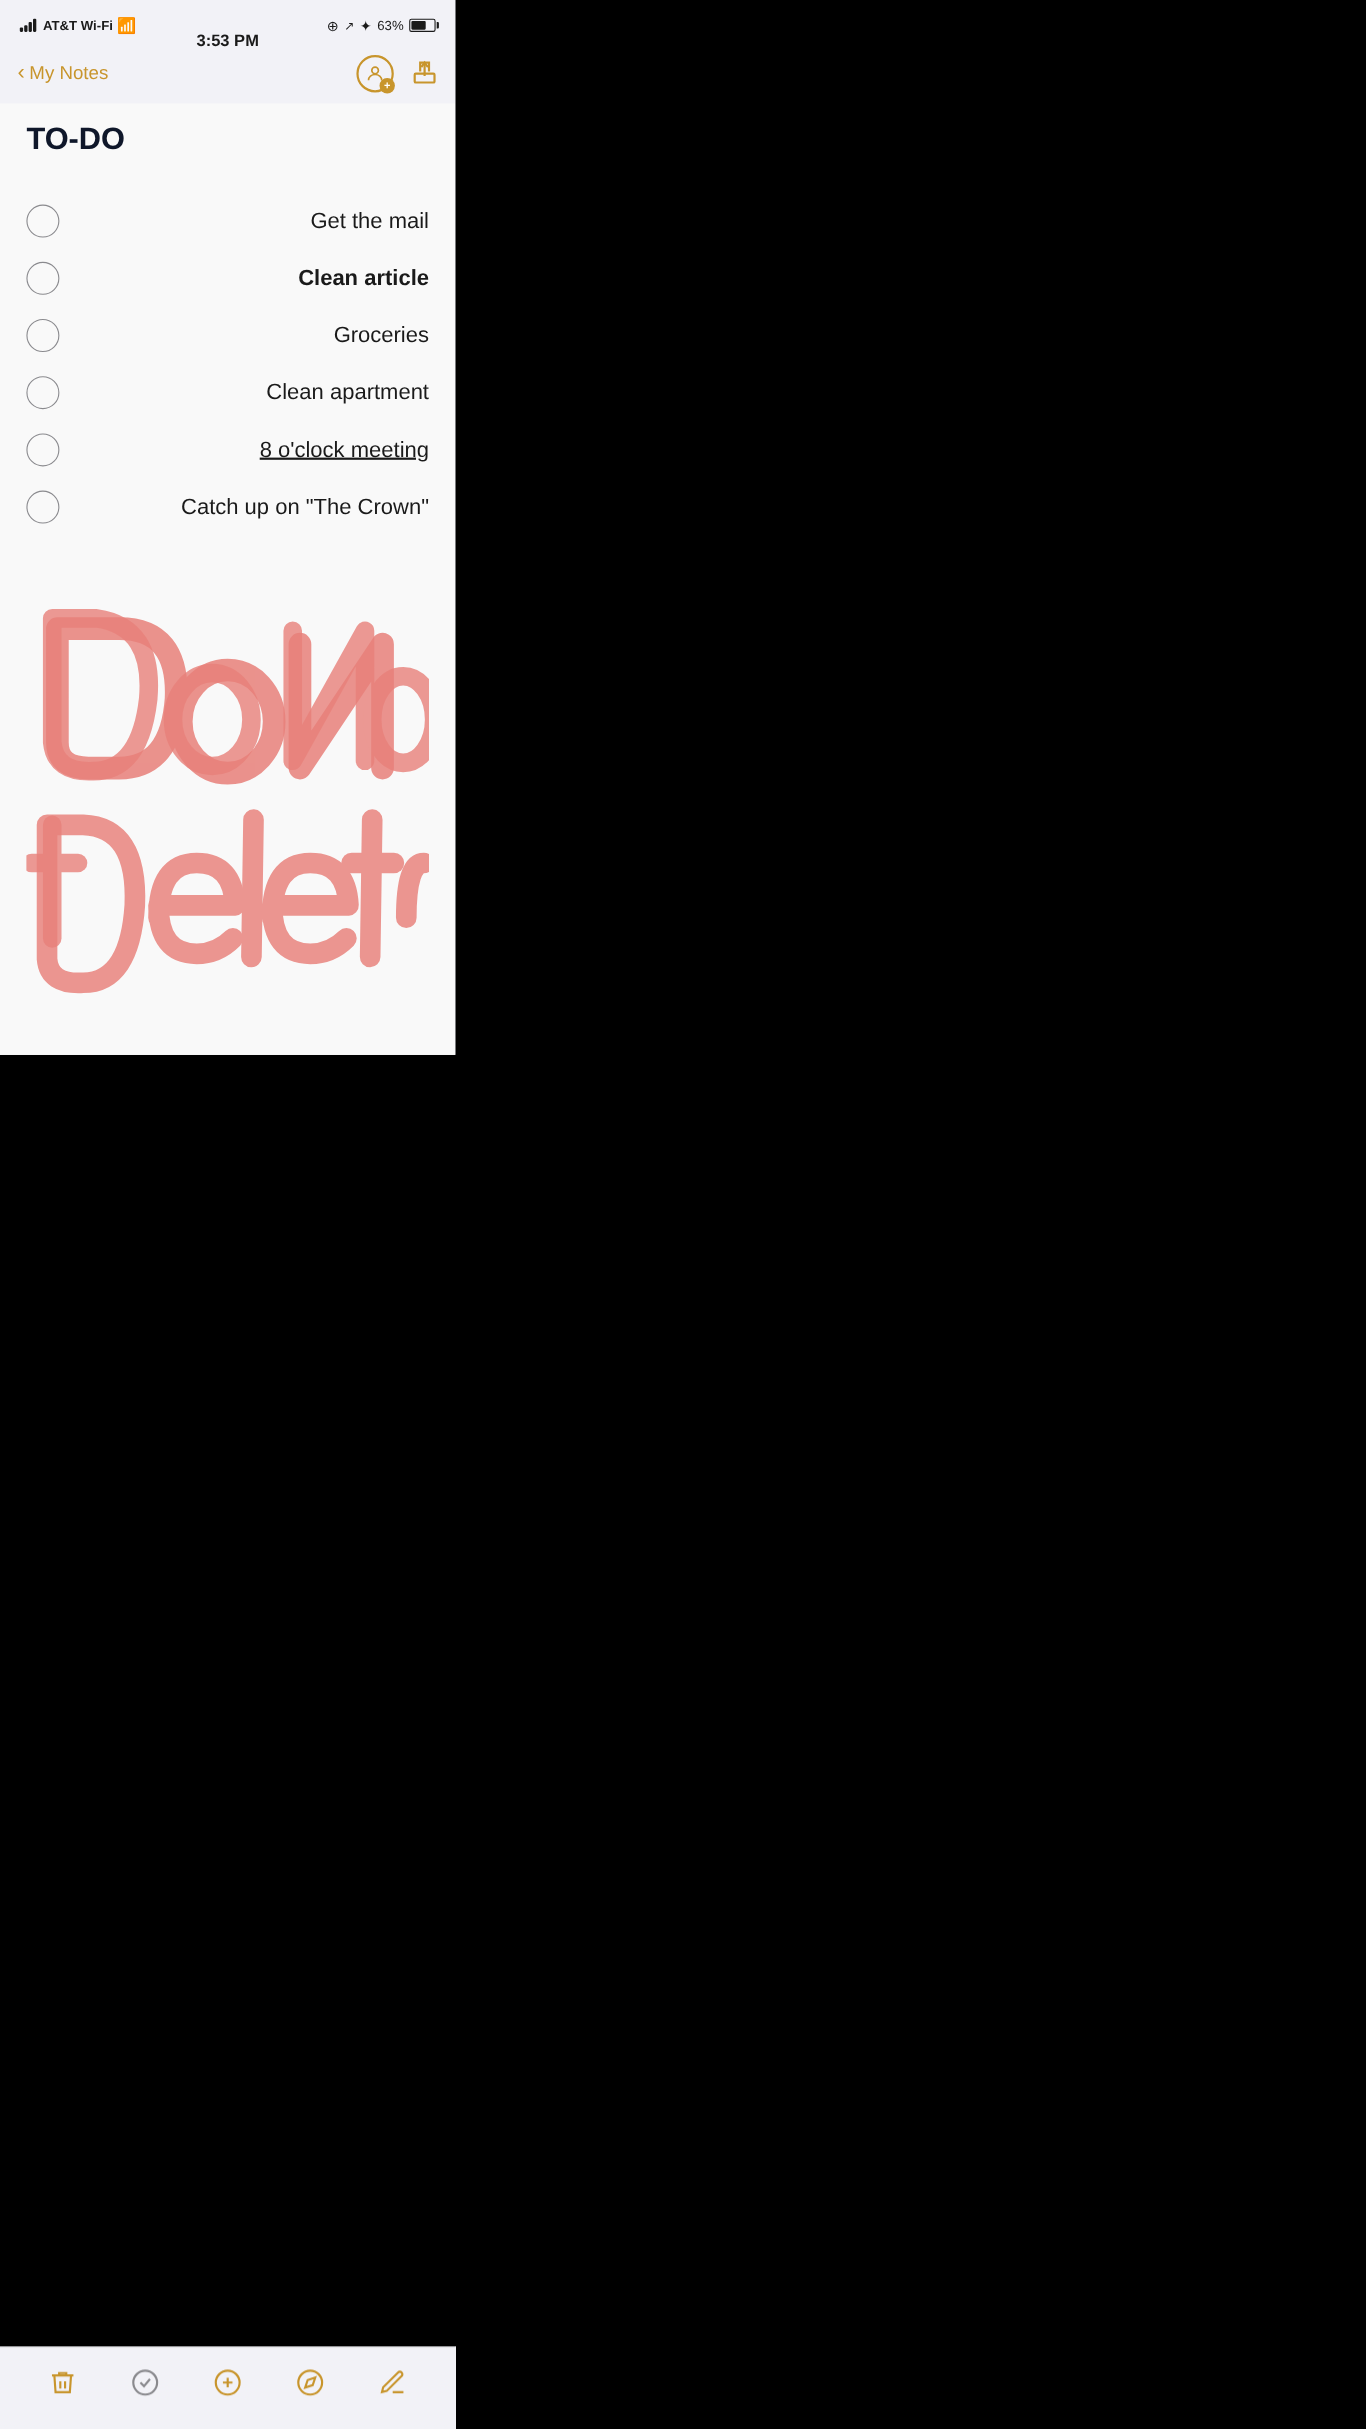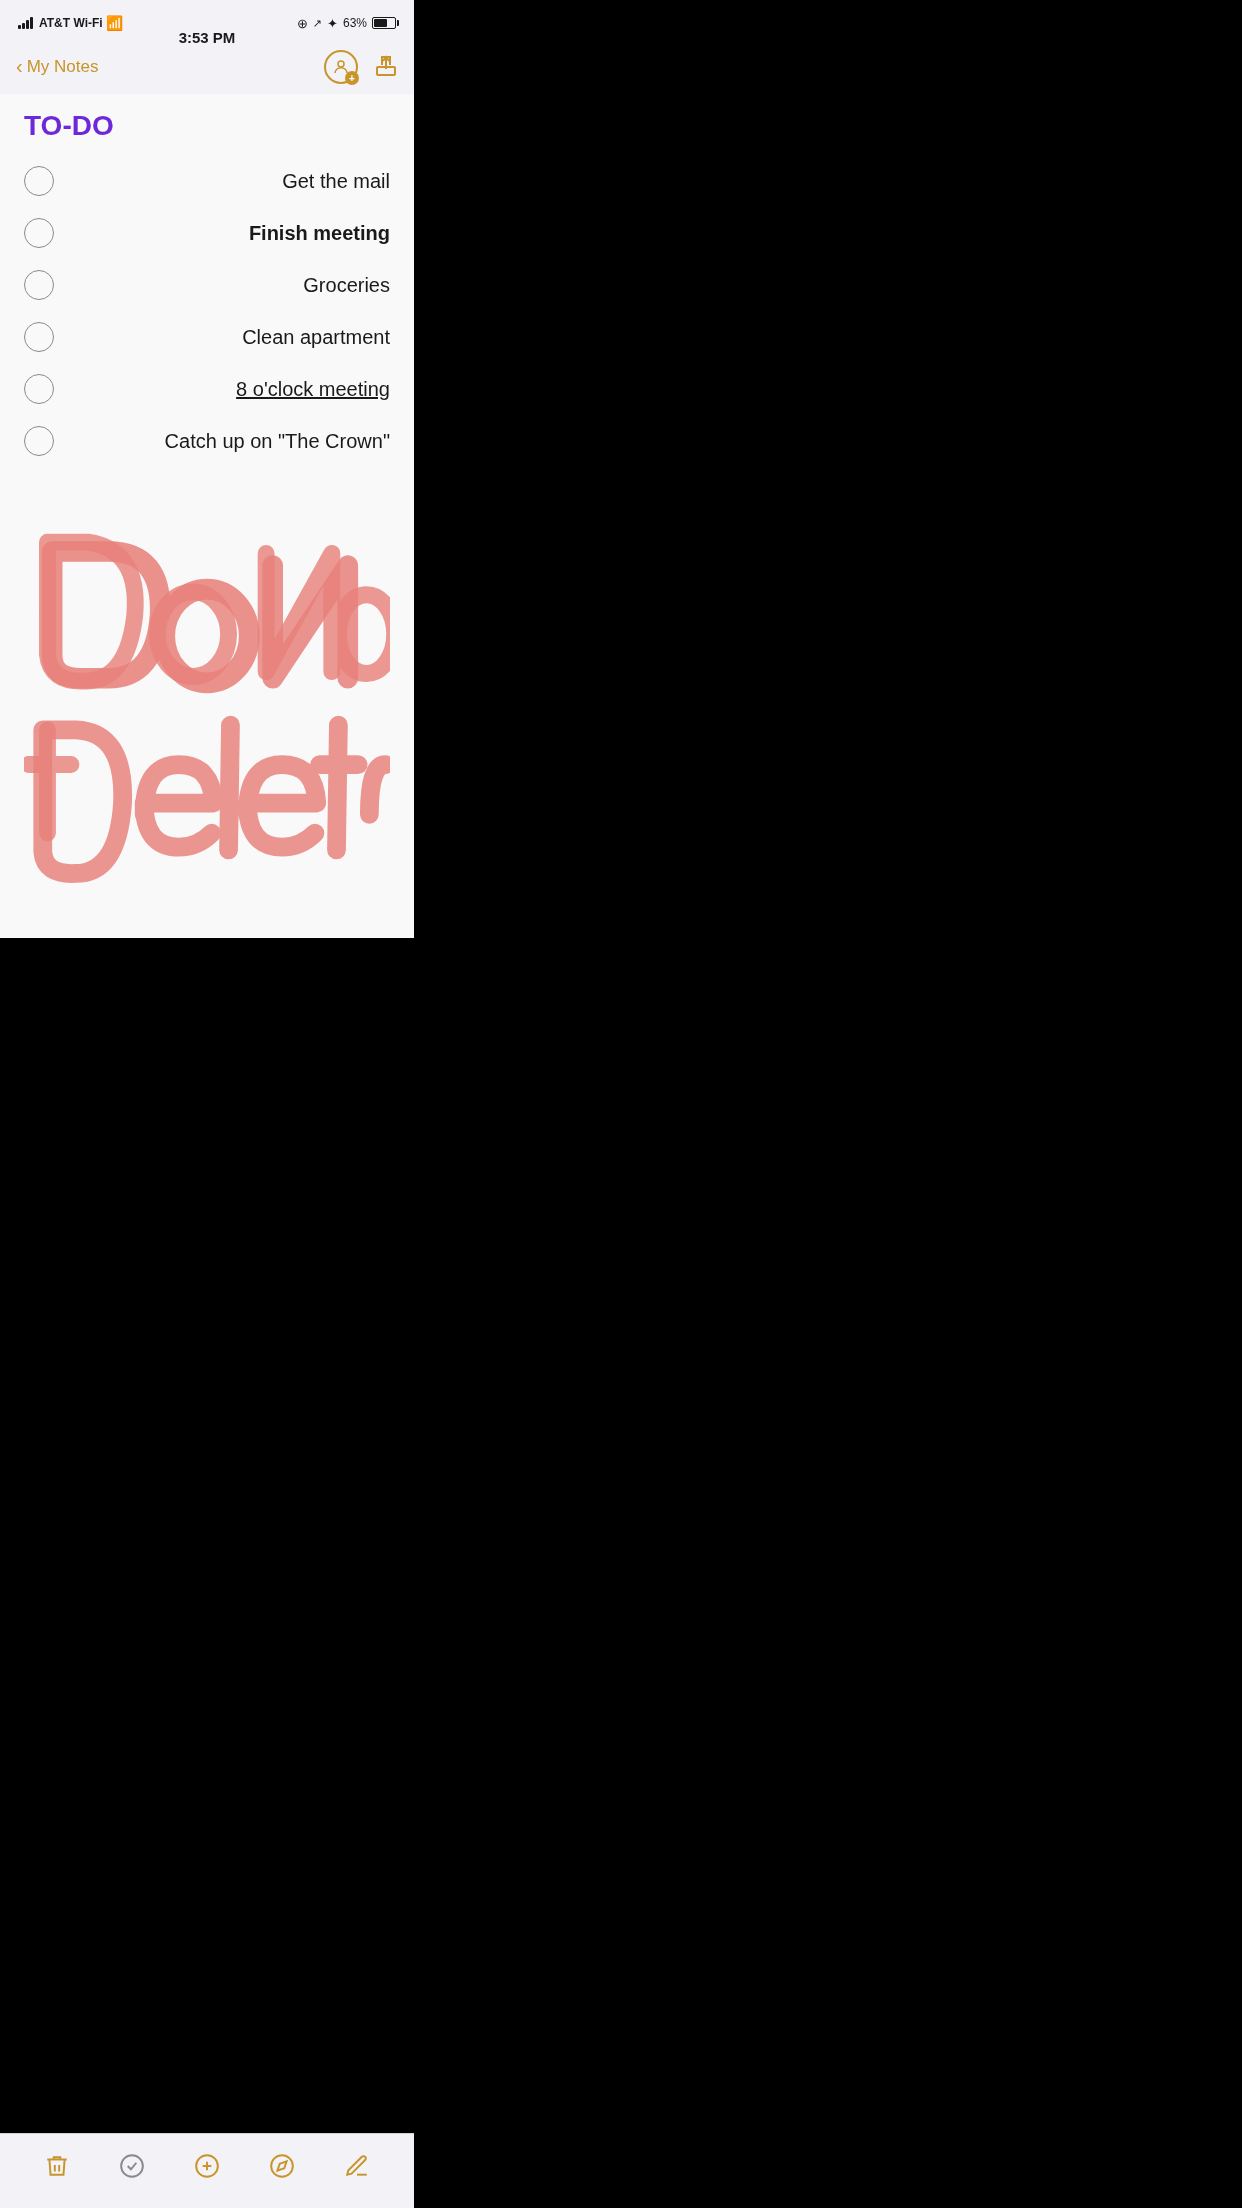--- a/index.html
+++ b/index.html
@@ -159,22 +159,22 @@
     
     .content {
       padding: 16px 24px;
       background: #f9f9f9;
       min-height: calc(736px - 44px - 60px - 50px);
     }
 
     .page-title {
       font-size: 28px;
       font-weight: 800;
-      color: #6d28d9;
-      margin-bottom: 16px;
+      color: #0f172a;
+      margin-bottom: 36px;
     }
 
     
     .todo-list {
       display: flex;
       flex-direction: column;
       gap: 6px;
     }
 
     .todo-item {
@@ -302,21 +302,21 @@
   <h1 class="page-title">TO-DO</h1>
 
   <div class="todo-list">
 
   <div class="todo-item">
         <div class="todo-checkbox"></div>
         <span class="todo-text">Get the mail</span>
       </div>
       <div class="todo-item">
         <div class="todo-checkbox"></div>
-        <span class="todo-text bold">Finish meeting</span>
+        <span class="todo-text bold">Clean article</span>
       </div>
       <div class="todo-item">
         <div class="todo-checkbox"></div>
         <span class="todo-text">Groceries</span>
       </div>
       <div class="todo-item">
         <div class="todo-checkbox"></div>
         <span class="todo-text">Clean apartment</span>
       </div>
       <div class="todo-item">

